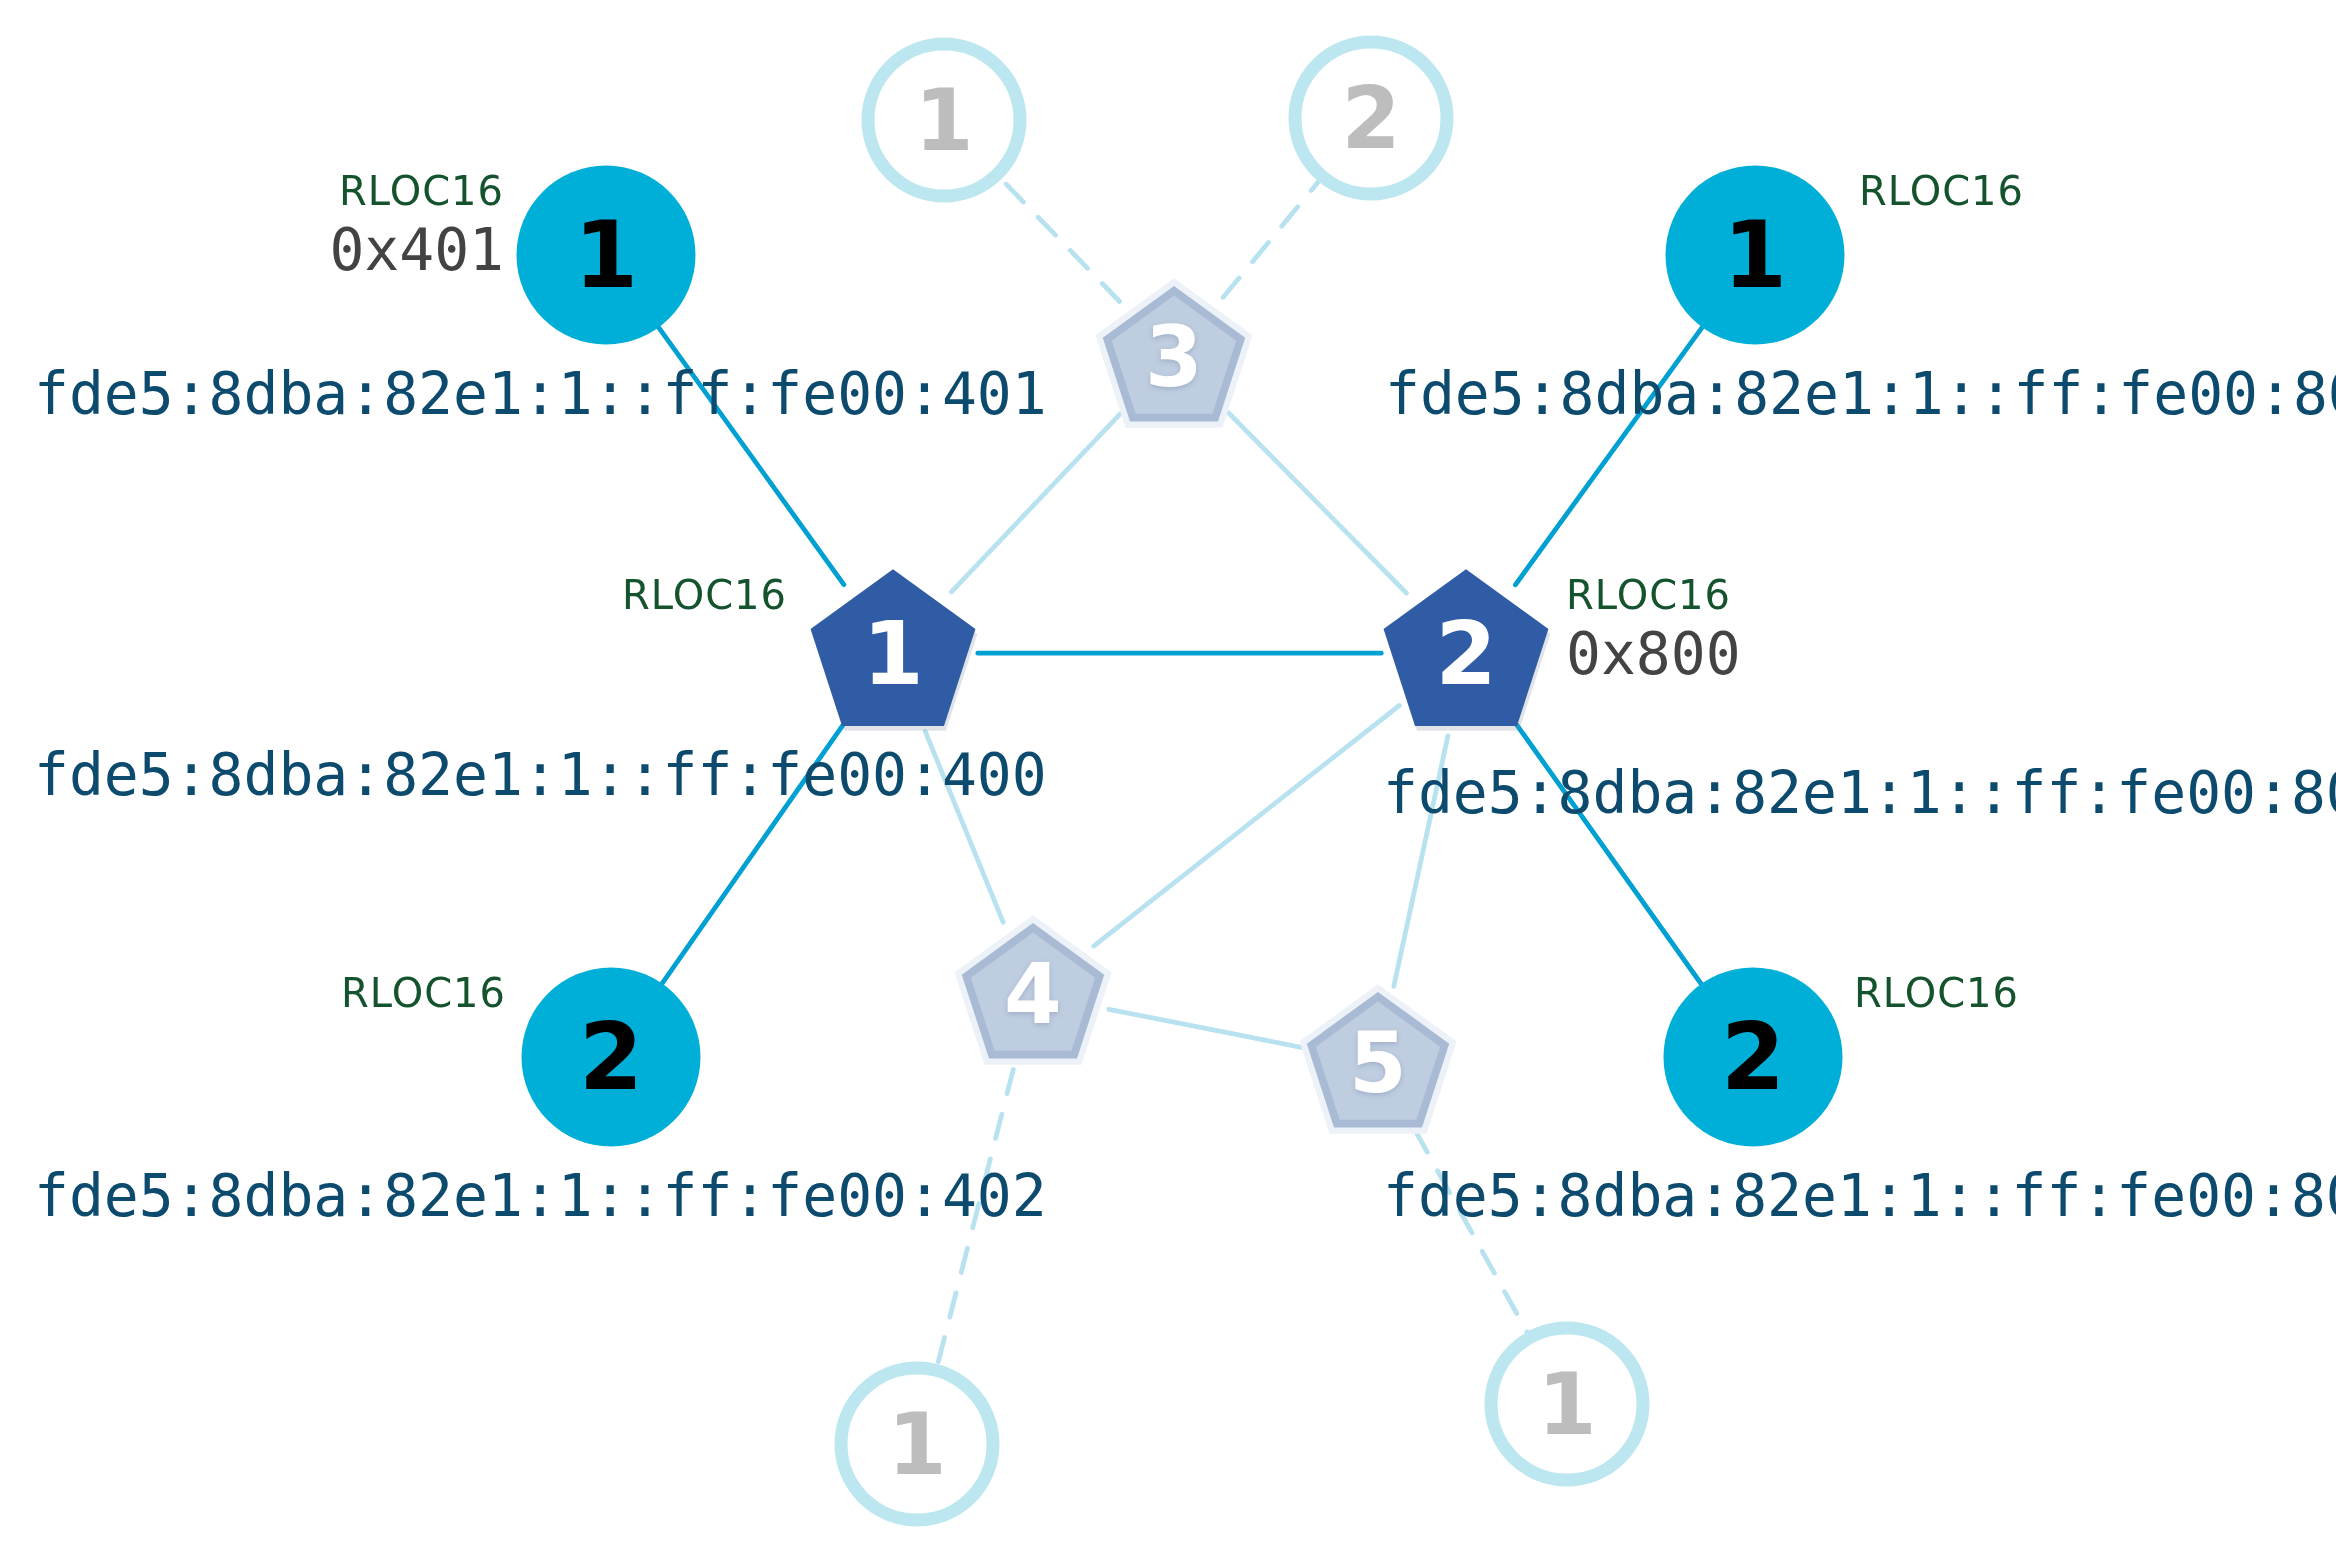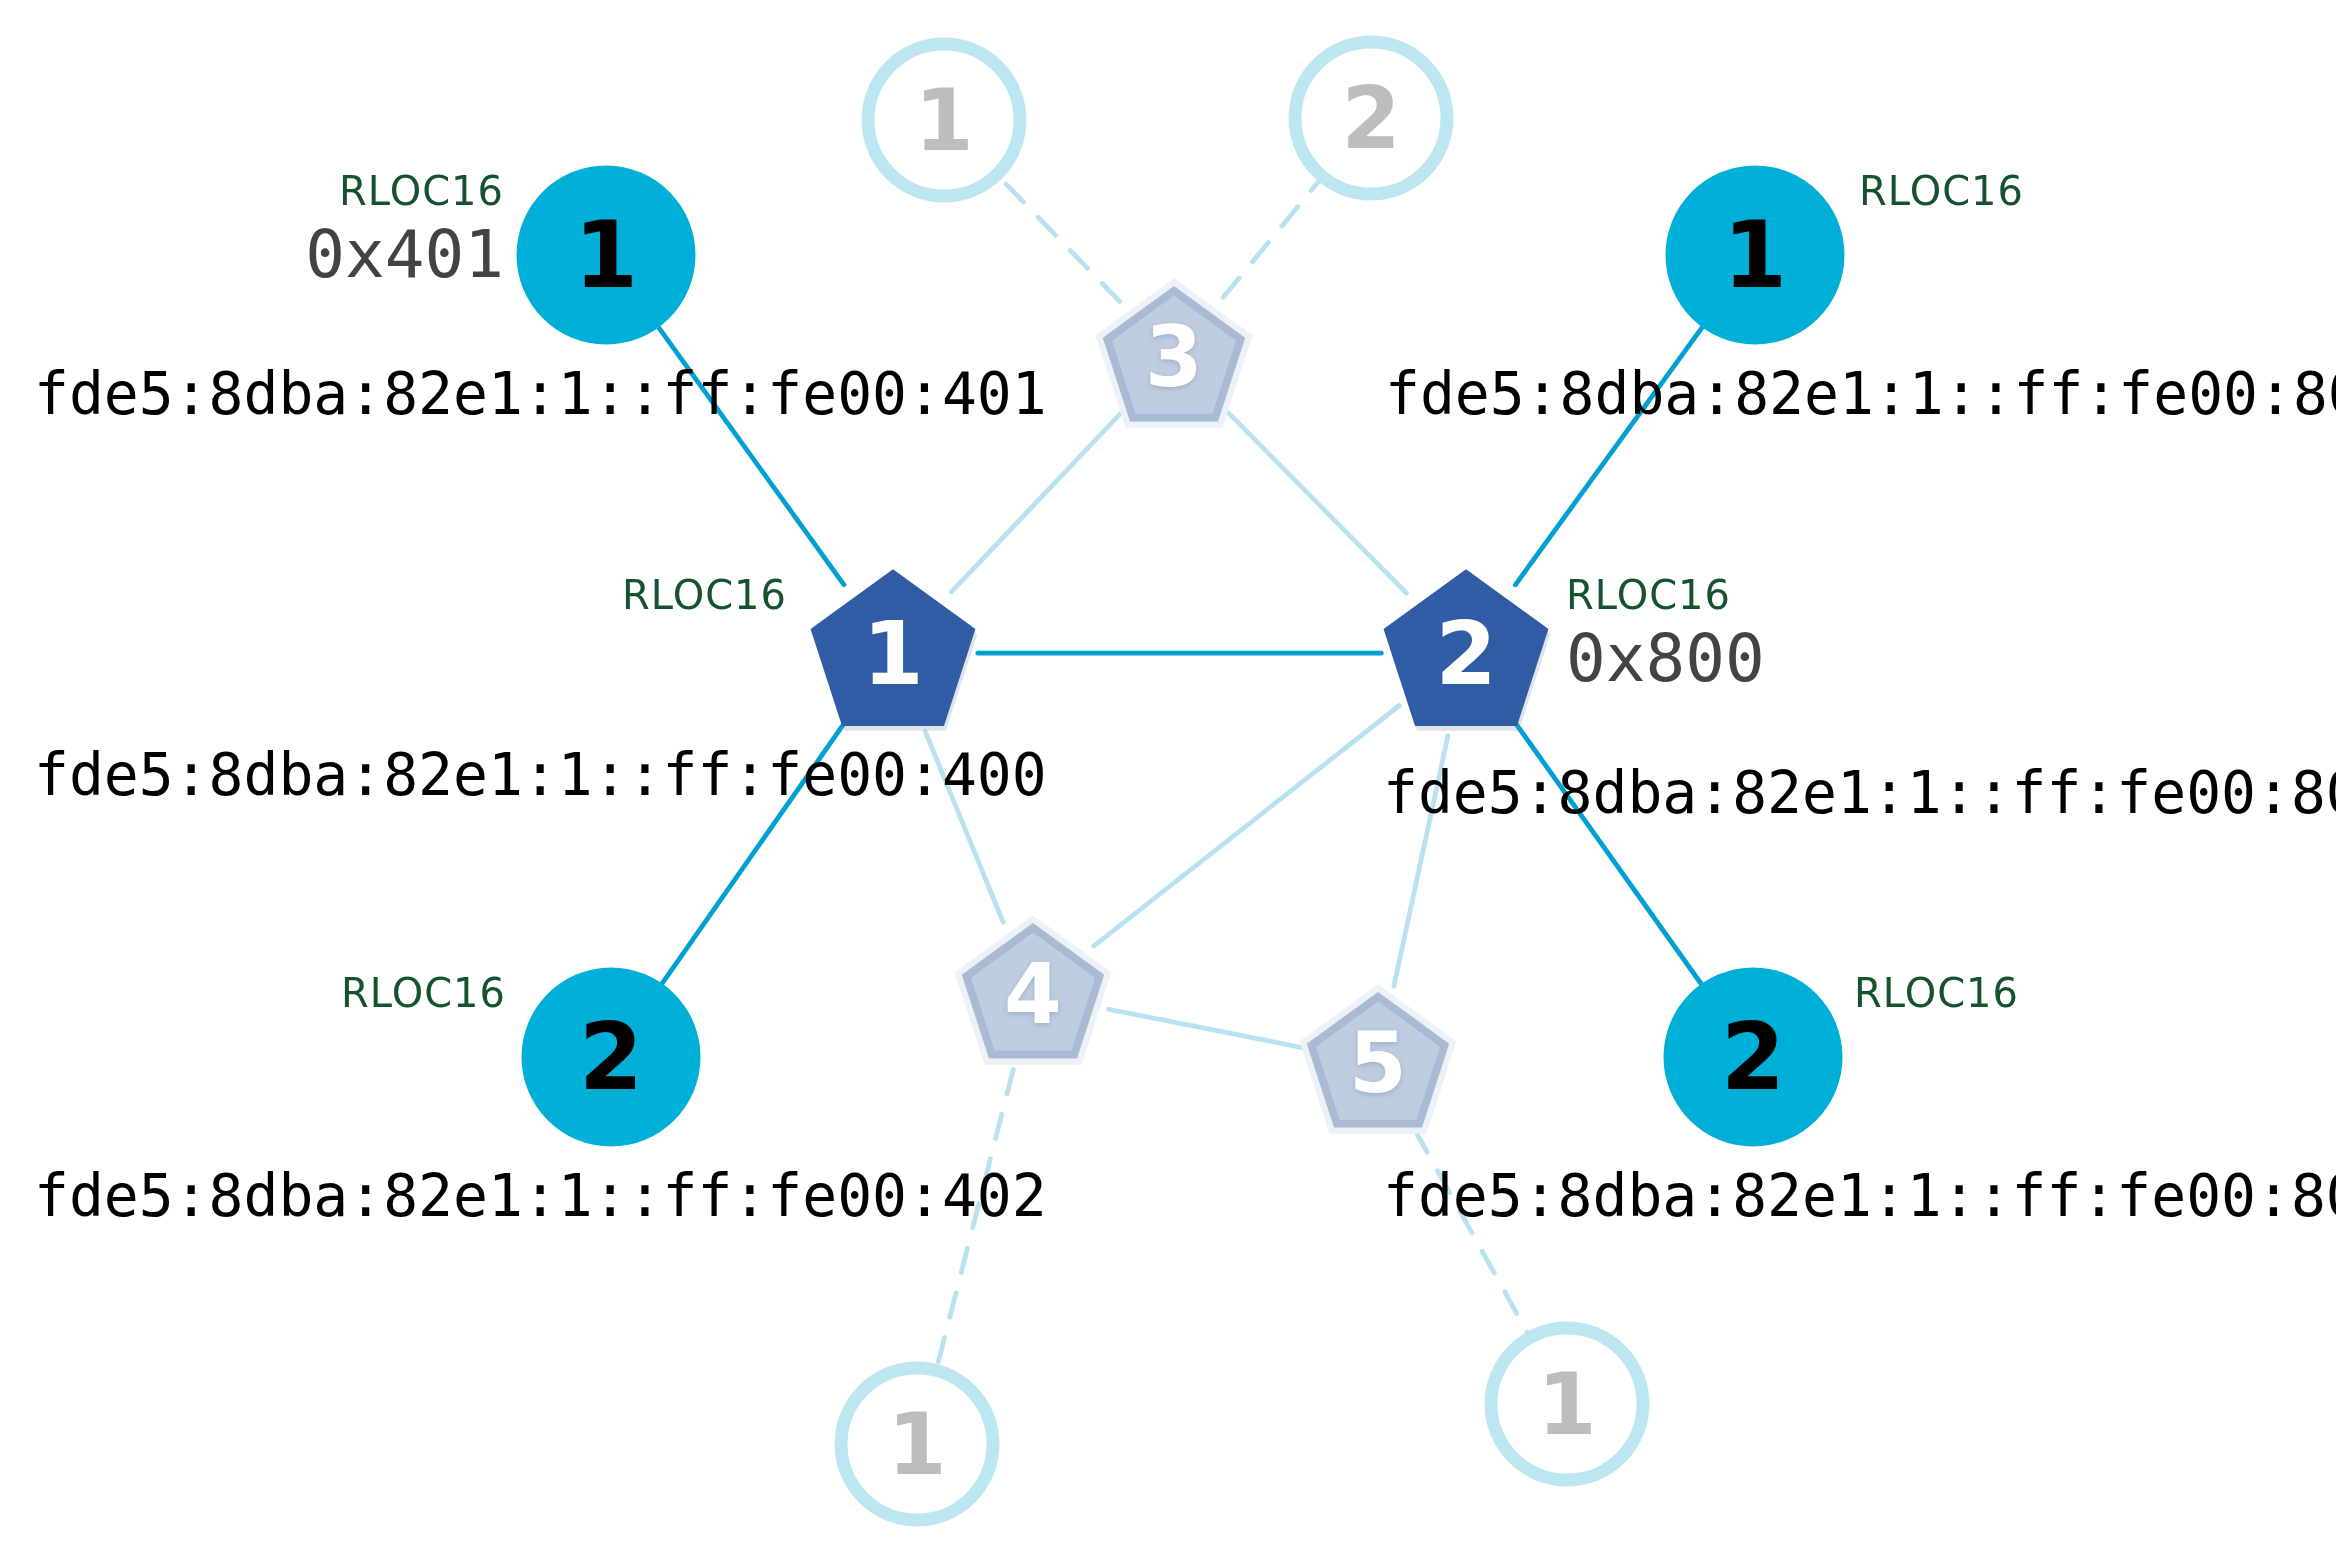--- a/index.html
+++ b/index.html
@@ -102,36 +102,36 @@
   }
   .label .rloc-cap {
     font-family: "DejaVu Sans", sans-serif;
     font-size: 40px;
     color: #14532d;
     letter-spacing: 1px;
     display: block;
   }
   .label .rloc-val {
     font-family: "DejaVu Sans Mono", monospace;
-    font-size: 66px;
+    font-size: 58px;
     color: #434343;
     display: block;
     margin-top: 1.9px;
   }
   .label.right .rloc-cap,
   .label.right .rloc-val { text-align: left; }
   .label.left .rloc-cap,
   .label.left .rloc-val { text-align: right; }
 
   .ipv6 {
     position: absolute;
     white-space: nowrap;
     font-family: "DejaVu Sans Mono", monospace;
     font-size: 58px;
-    color: #000000;
+    color: #0c4a6e;
   }
   .ipv6.left  { text-align: left; }
 </style>
 </head>
 <body>
 
 <div id="stage">
   <svg id="links" viewBox="0 0 2432 1624" xmlns="http://www.w3.org/2000/svg">
       <line x1="990.544529712986" y1="616.1379618095901" x2="1166.2715124232743" y2="430.7821033343545" stroke="#B9E2F0" stroke-width="5" stroke-linecap="round"></line>
       <line x1="1464.1826255572212" y1="617.3692390513952" x2="1278.9000832939214" y2="429.64876860042034" stroke="#B9E2F0" stroke-width="5" stroke-linecap="round"></line>

